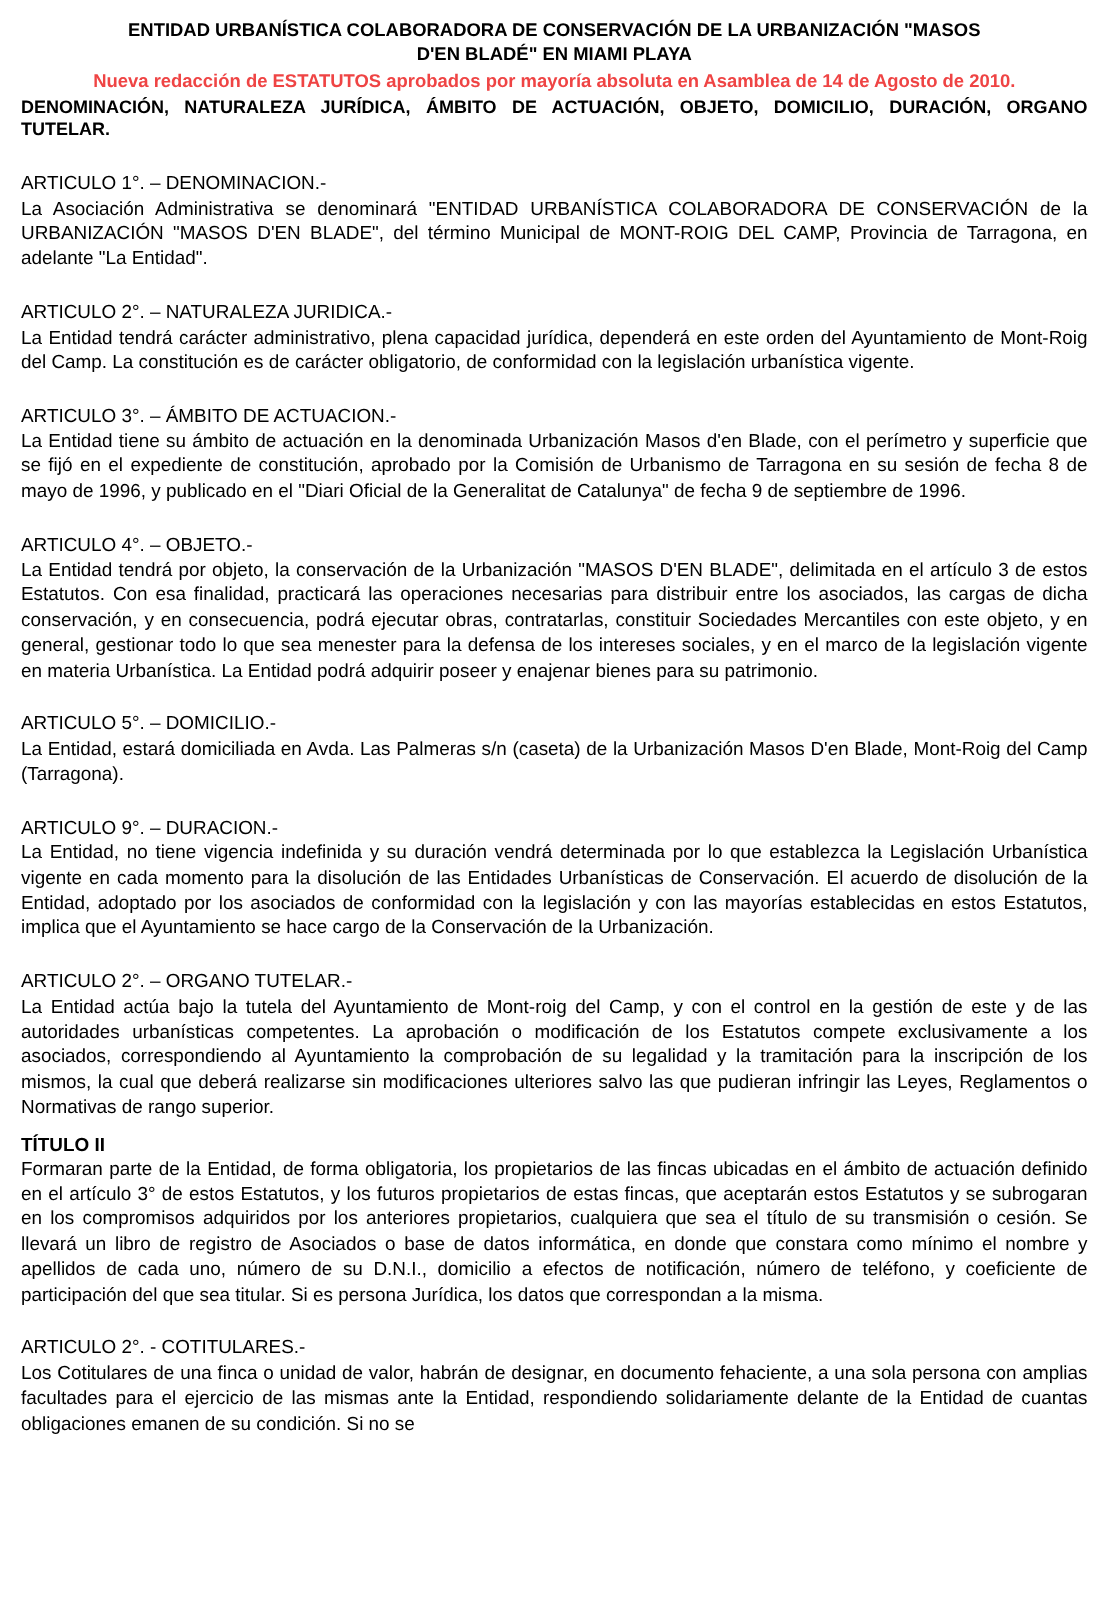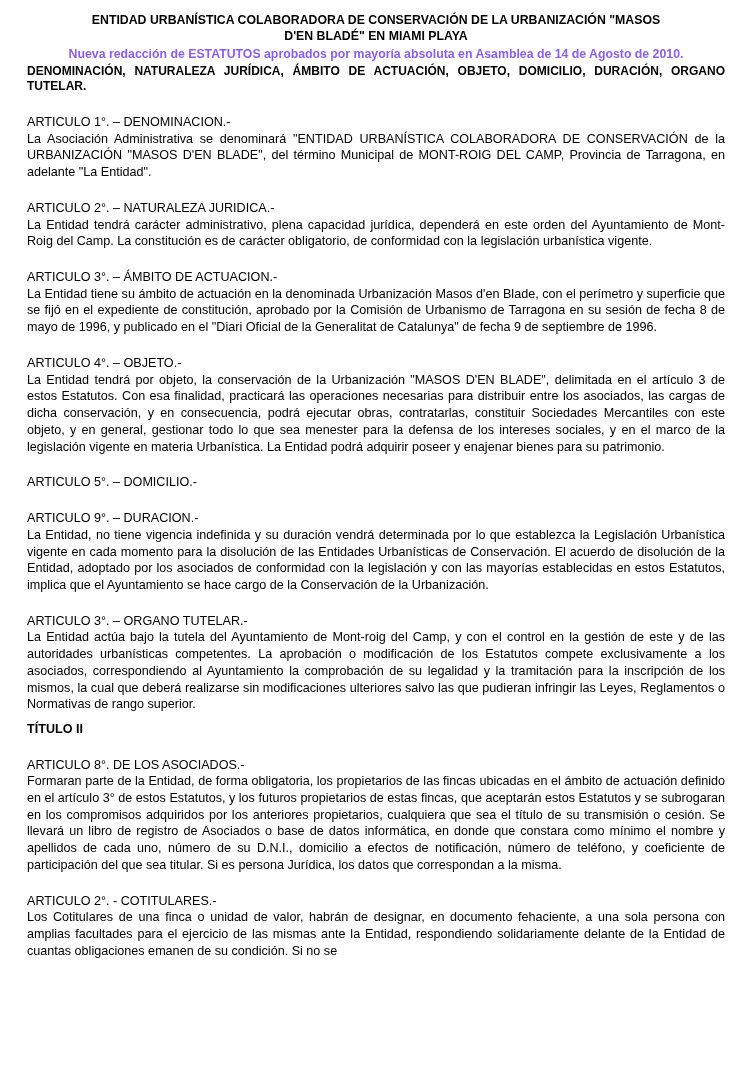--- a/index.html
+++ b/index.html
@@ -9,40 +9,40 @@
   body {
     width: 739px;
     min-height: 1079px;
     background: #ffffff;
     font-family: "Liberation Sans", sans-serif;
     color: #000000;
   }
   .page {
     width: 739px;
     box-sizing: border-box;
-    padding: 12px 14px 6px 27px;
+    padding: 12px 14px 6px 14px;
   }
   .doc-title {
     font-size: 12.3px;
     font-weight: bold;
     text-align: center;
     line-height: 1.32;
     margin: 0 6px;
   }
   .doc-subtitle {
     font-size: 12.3px;
     font-weight: bold;
     text-align: center;
     line-height: 1.32;
     margin: 0 6px;
   }
   .doc-note {
     font-size: 12.3px;
     font-weight: bold;
-    color: #8b5cf6;
+    color: #ef4444;
     text-align: center;
     line-height: 1.32;
     margin: 2px 20px 0 20px;
   }
   .section-label {
     font-size: 12.6px;
     font-weight: bold;
     margin-top: 8px;
     line-height: 1.3;
   }
@@ -90,31 +90,31 @@
     <div class="article-head">ARTICULO 2°. – NATURALEZA JURIDICA.-</div>
     <div class="para">La Entidad tendrá carácter administrativo, plena capacidad jurídica, dependerá en este orden del Ayuntamiento de Mont-Roig del Camp. La constitución es de carácter obligatorio, de conformidad con la legislación urbanística vigente.</div>
 
     <div class="article-head">ARTICULO 3°. – ÁMBITO DE ACTUACION.-</div>
     <div class="para">La Entidad tiene su ámbito de actuación en la denominada Urbanización Masos d'en Blade, con el perímetro y superficie que se fijó en el expediente de constitución, aprobado por la Comisión de Urbanismo de Tarragona en su sesión de fecha 8 de mayo de 1996, y publicado en el "Diari Oficial de la Generalitat de Catalunya" de fecha 9 de septiembre de 1996.</div>
 
     <div class="article-head">ARTICULO 4°. – OBJETO.-</div>
     <div class="para">La Entidad tendrá por objeto, la conservación de la Urbanización "MASOS D'EN BLADE", delimitada en el artículo 3 de estos Estatutos. Con esa finalidad, practicará las operaciones necesarias para distribuir entre los asociados, las cargas de dicha conservación, y en consecuencia, podrá ejecutar obras, contratarlas, constituir Sociedades Mercantiles con este objeto, y en general, gestionar todo lo que sea menester para la defensa de los intereses sociales, y en el marco de la legislación vigente en materia Urbanística. La Entidad podrá adquirir poseer y enajenar bienes para su patrimonio.</div>
 
     <div class="article-head">ARTICULO 5°. – DOMICILIO.-</div>
+    <div class="para">La Entidad, estará domiciliada en Avda. Las Palmeras s/n (caseta) de la Urbanización Masos D'en Blade, Mont-Roig del Camp (Tarragona).</div>
 
     <div class="article-head">ARTICULO 9°. – DURACION.-</div>
     <div class="para">La Entidad, no tiene vigencia indefinida y su duración vendrá determinada por lo que establezca la Legislación Urbanística vigente en cada momento para la disolución de las Entidades Urbanísticas de Conservación. El acuerdo de disolución de la Entidad, adoptado por los asociados de conformidad con la legislación y con las mayorías establecidas en estos Estatutos, implica que el Ayuntamiento se hace cargo de la Conservación de la Urbanización.</div>
 
-    <div class="article-head">ARTICULO 3°. – ORGANO TUTELAR.-</div>
+    <div class="article-head">ARTICULO 2°. – ORGANO TUTELAR.-</div>
     <div class="para">La Entidad actúa bajo la tutela del Ayuntamiento de Mont-roig del Camp, y con el control en la gestión de este y de las autoridades urbanísticas competentes. La aprobación o modificación de los Estatutos compete exclusivamente a los asociados, correspondiendo al Ayuntamiento la comprobación de su legalidad y la tramitación para la inscripción de los mismos, la cual que deberá realizarse sin modificaciones ulteriores salvo las que pudieran infringir las Leyes, Reglamentos o Normativas de rango superior.</div>
   </div>
 
   <div class="block">
     <div class="section-label">TÍTULO II</div>
 
-    <div class="article-head">ARTICULO 8°. DE LOS ASOCIADOS.-</div>
     <div class="para">Formaran parte de la Entidad, de forma obligatoria, los propietarios de las fincas ubicadas en el ámbito de actuación definido en el artículo 3° de estos Estatutos, y los futuros propietarios de estas fincas, que aceptarán estos Estatutos y se subrogaran en los compromisos adquiridos por los anteriores propietarios, cualquiera que sea el título de su transmisión o cesión. Se llevará un libro de registro de Asociados o base de datos informática, en donde que constara como mínimo el nombre y apellidos de cada uno, número de su D.N.I., domicilio a efectos de notificación, número de teléfono, y coeficiente de participación del que sea titular. Si es persona Jurídica, los datos que correspondan a la misma.</div>
 
     <div class="article-head">ARTICULO 2°. - COTITULARES.-</div>
     <div class="para">Los Cotitulares de una finca o unidad de valor, habrán de designar, en documento fehaciente, a una sola persona con amplias facultades para el ejercicio de las mismas ante la Entidad, respondiendo solidariamente delante de la Entidad de cuantas obligaciones emanen de su condición. Si no se</div>
   </div>
 
 </div>
 
 </body></html>

